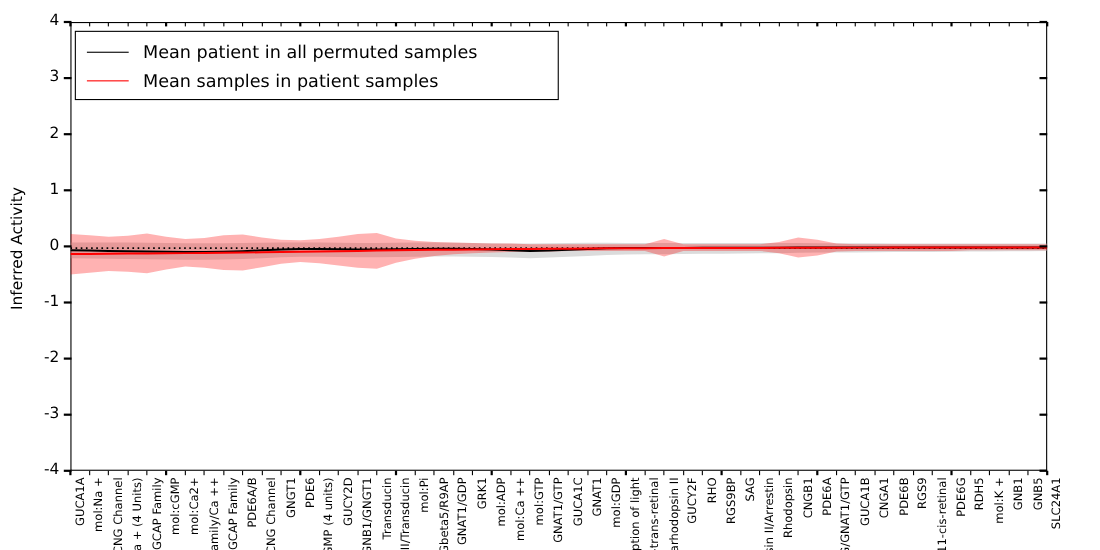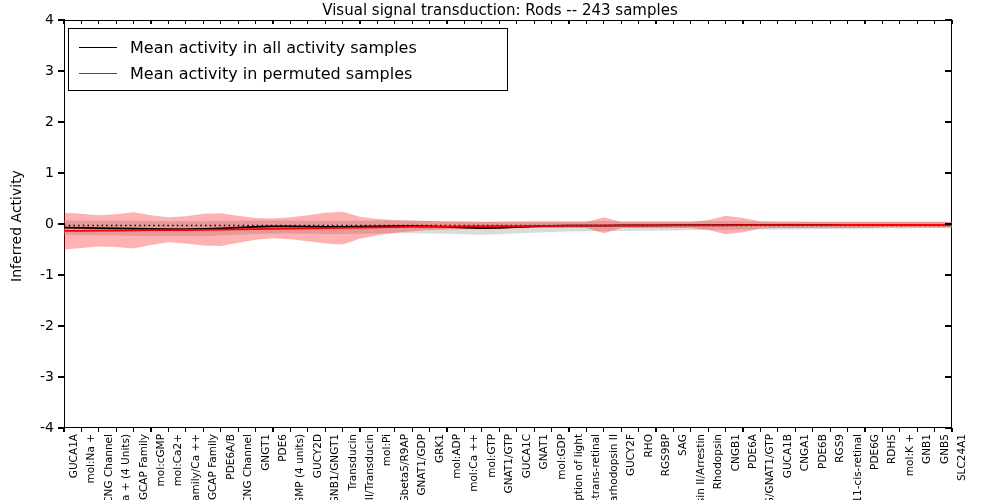--- a/index.html
+++ b/index.html
@@ -99,21 +99,20 @@
   }
   .legend-line.red{border-top-color:#ff0000;}
   .legend-text{font-size:16px;color:#000;white-space:nowrap;}
   svg.plot{position:absolute;left:64px;top:20px;}
 </style>
 </head>
 <body>
 
 <div id="figure">
 
-  <div class="title">Visual signal transduction: Rods -- 243 samples</div>
 
   <div class="ylabel">Inferred Activity</div>
 
   <div class="axes-frame"></div>
 
   <svg class="plot" id="plotsvg" width="888" height="408">
       <polygon points="0.00,200.43 17.41,200.43 34.82,200.43 52.24,200.43 69.65,200.68 87.06,200.94 104.47,201.20 121.88,201.20 139.29,201.20 156.71,200.94 174.12,200.68 191.53,200.43 208.94,200.43 226.35,200.43 243.76,200.68 261.18,200.94 278.59,200.94 296.00,200.68 313.41,200.43 330.82,200.43 348.24,200.68 365.65,200.94 383.06,201.20 400.47,201.45 417.88,201.45 435.29,201.20 452.71,200.94 470.12,200.68 487.53,200.68 504.94,200.94 522.35,200.94 539.76,200.94 557.18,200.94 574.59,200.94 592.00,200.94 609.41,200.94 626.82,200.94 644.24,200.94 661.65,200.94 679.06,201.20 696.47,201.20 713.88,201.20 731.29,201.20 748.71,201.45 766.12,201.45 783.53,201.45 800.94,201.45 818.35,201.45 835.76,201.45 853.18,201.45 870.59,201.45 888.00,201.45 888.00,208.08 870.59,208.34 853.18,208.34 835.76,208.59 818.35,208.59 800.94,208.84 783.53,209.10 766.12,209.10 748.71,209.10 731.29,209.35 713.88,209.61 696.47,209.61 679.06,209.61 661.65,209.87 644.24,210.12 626.82,210.12 609.41,210.38 592.00,210.63 574.59,210.63 557.18,210.88 539.76,211.14 522.35,211.14 504.94,211.40 487.53,211.91 470.12,212.67 452.71,213.44 435.29,214.20 417.88,214.71 400.47,214.20 383.06,213.69 365.65,213.44 348.24,213.18 330.82,213.18 313.41,213.44 296.00,213.69 278.59,213.94 261.18,213.94 243.76,213.69 226.35,213.44 208.94,213.44 191.53,213.94 174.12,214.71 156.71,215.47 139.29,215.98 121.88,216.24 104.47,216.24 87.06,215.98 69.65,215.73 52.24,215.47 34.82,215.22 17.41,214.97 0.00,214.71" fill="#b0b0b0" fill-opacity="0.45" stroke="none"></polygon>
       <polygon points="0.00,192.78 17.41,193.80 34.82,195.33 52.24,194.31 69.65,192.27 87.06,195.33 104.47,197.37 121.88,196.35 139.29,193.80 156.71,193.29 174.12,195.84 191.53,197.88 208.94,198.39 226.35,197.37 243.76,195.33 261.18,192.78 278.59,191.76 296.00,196.86 313.41,198.90 330.82,199.92 348.24,200.43 365.65,200.94 383.06,201.45 400.47,201.45 417.88,201.96 435.29,201.96 452.71,201.96 470.12,201.96 487.53,201.96 504.94,201.96 522.35,201.96 539.76,197.37 557.18,201.96 574.59,201.96 592.00,201.96 609.41,201.96 626.82,201.96 644.24,199.92 661.65,195.84 679.06,197.88 696.47,201.45 713.88,201.96 731.29,201.96 748.71,201.96 766.12,201.96 783.53,201.96 800.94,201.96 818.35,201.96 835.76,201.96 853.18,201.96 870.59,201.96 888.00,201.96 888.00,207.57 870.59,207.57 853.18,207.57 835.76,207.57 818.35,207.57 800.94,208.08 783.53,208.08 766.12,208.08 748.71,208.08 731.29,208.08 713.88,208.08 696.47,208.59 679.06,212.16 661.65,214.20 644.24,210.12 626.82,208.08 609.41,208.08 592.00,208.08 574.59,208.08 557.18,208.08 539.76,213.18 522.35,208.08 504.94,208.08 487.53,208.08 470.12,208.08 452.71,208.08 435.29,208.59 417.88,208.59 400.47,209.10 383.06,209.61 365.65,210.12 348.24,211.14 330.82,212.67 313.41,215.22 296.00,218.79 278.59,224.40 261.18,223.38 243.76,221.34 226.35,219.30 208.94,218.28 191.53,219.81 174.12,222.87 156.71,225.93 139.29,225.42 121.88,223.38 104.47,222.36 87.06,224.91 69.65,228.48 52.24,226.95 34.82,226.44 17.41,227.97 0.00,229.50" fill="#ff0000" fill-opacity="0.3" stroke="none"></polygon>
       <polyline points="0.00,205.53 17.41,205.53 34.82,205.53 52.24,205.53 69.65,205.53 87.06,205.53 104.47,205.53 121.88,205.53 139.29,205.53 156.71,205.53 174.12,205.53 191.53,205.53 208.94,205.53 226.35,205.53 243.76,205.53 261.18,205.53 278.59,205.53 296.00,205.53 313.41,205.53 330.82,205.53 348.24,205.53 365.65,205.53 383.06,205.53 400.47,205.53 417.88,205.53 435.29,205.53 452.71,205.53 470.12,205.53 487.53,205.53 504.94,205.53 522.35,205.53 539.76,205.53 557.18,205.53 574.59,205.53 592.00,205.53 609.41,205.53 626.82,205.53 644.24,205.53 661.65,205.53 679.06,205.53 696.47,205.53 713.88,205.53 731.29,205.53 748.71,205.53 766.12,205.53 783.53,205.53 800.94,205.53 818.35,205.53 835.76,205.53 853.18,205.53 870.59,205.53 888.00,205.53" fill="none" stroke="#000000" stroke-width="1.6" stroke-dasharray="1.5,3.2"></polyline>
       <polyline points="0.00,207.57 17.41,207.83 34.82,208.08 52.24,208.34 69.65,208.59 87.06,208.84 104.47,209.10 121.88,209.10 139.29,208.84 156.71,208.34 174.12,207.57 191.53,206.81 208.94,206.29 226.35,206.29 243.76,206.55 261.18,206.81 278.59,206.81 296.00,206.55 313.41,206.29 330.82,206.04 348.24,206.04 365.65,206.29 383.06,206.81 400.47,207.57 417.88,208.08 435.29,207.83 452.71,207.06 470.12,206.29 487.53,205.78 504.94,205.53 522.35,205.53 539.76,205.53 557.18,205.43 574.59,205.33 592.00,205.28 609.41,205.22 626.82,205.17 644.24,205.12 661.65,205.07 679.06,205.02 696.47,205.02 713.88,205.02 731.29,205.02 748.71,205.02 766.12,205.02 783.53,205.02 800.94,205.02 818.35,205.02 835.76,205.02 853.18,205.02 870.59,205.02 888.00,205.02" fill="none" stroke="#000000" stroke-width="1.8"></polyline>
@@ -306,22 +305,22 @@
       <div class="xtxt" style="left: 886.353px;">RDH5</div>
       <div class="xtxt" style="left: 903.765px;">mol:K +</div>
       <div class="xtxt" style="left: 921.176px;">GNB1</div>
       <div class="xtxt" style="left: 938.588px;">GNB5</div>
       <div class="xtxt" style="left: 956px;">SLC24A1</div>
     </div>
 
   <div class="legend">
     <div class="legend-row">
       <span class="legend-line"></span>
-      <span class="legend-text">Mean activity in all activity samples</span>
+      <span class="legend-text">Mean patient in all permuted samples</span>
     </div>
     <div class="legend-row">
       <span class="legend-line red"></span>
-      <span class="legend-text">Mean activity in permuted samples</span>
+      <span class="legend-text">Mean samples in patient samples</span>
     </div>
   </div>
 
 
 </div>
 
 </body></html>

